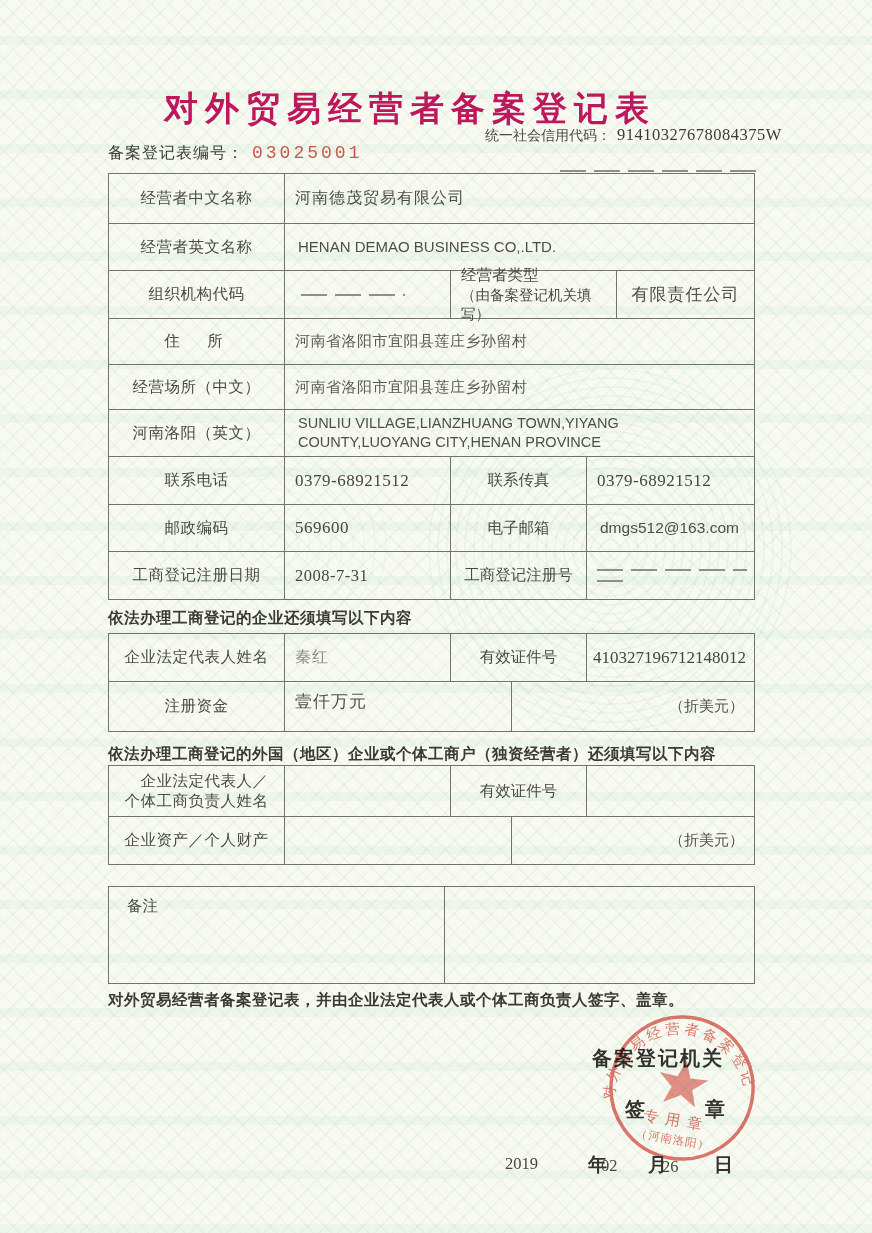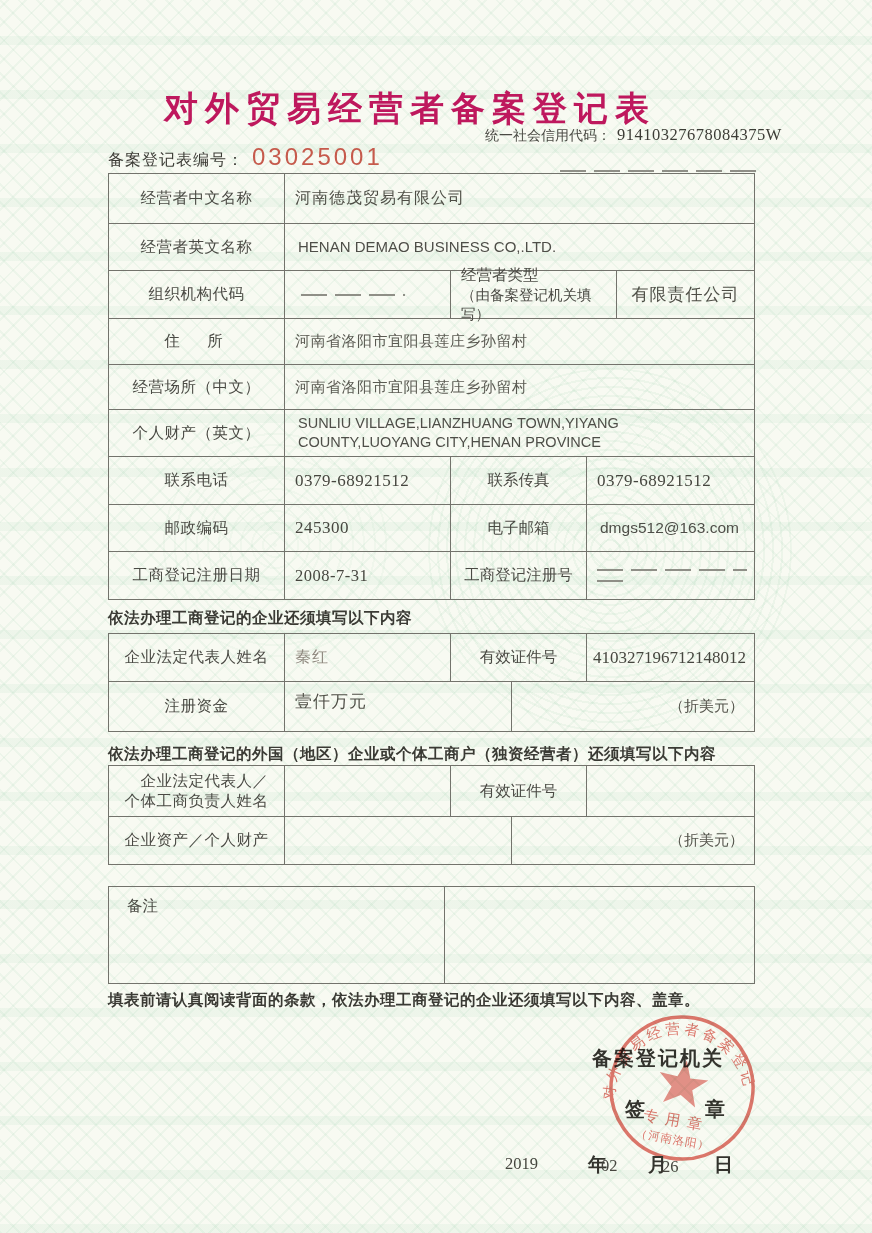--- a/index.html
+++ b/index.html
@@ -24,21 +24,21 @@
     background:repeating-radial-gradient(circle at 50% 50%, rgba(118,190,142,.12) 0 2px, transparent 2px 11px);
     opacity:.5;pointer-events:none;
   }
   .title{
     position:absolute;left:80px;top:86px;width:660px;margin:0;text-align:center;
     font-size:34px;font-weight:bold;letter-spacing:7px;color:#be185d;
     font-family:"Liberation Sans","DejaVu Sans",sans-serif;
   }
   .regno{position:absolute;left:108px;top:143px;font-size:16px;letter-spacing:1px;color:#3c3c36;
     font-family:"Liberation Sans","DejaVu Sans",sans-serif;}
-  .regno .num{font-family:Liberation Sans, sans-serif;font-size:24px;letter-spacing:3px;margin-left:8px;}
+  .regno .num{font-family:Liberation Mono, monospace;font-size:18px;letter-spacing:3px;margin-left:8px;}
   .codes{position:absolute;left:485px;top:126px;width:330px;line-height:1.15;
     font-family:"Liberation Sans","DejaVu Sans",sans-serif;}
   .codes .l1{font-size:14px;color:#4a4a44;}
   .codes .l1 .v{font-family:"Liberation Serif","DejaVu Serif",serif;font-size:16.5px;color:#3c3c36;letter-spacing:.5px;margin-left:6px;}
   .codes .l2{font-size:16px;color:#3c3c36;margin-top:-2px;}
   .dashline{height:2px;background:repeating-linear-gradient(90deg,#8f8f87 0 26px,transparent 26px 34px);}
   .iecode-dash{position:absolute;left:560px;top:170px;width:196px;}
 
   .tbl{position:absolute;left:108px;width:647px;border:1px solid #73736c;box-sizing:border-box;}
   .row{display:flex;border-top:1px solid #73736c;box-sizing:border-box;}
@@ -130,34 +130,34 @@
       <div class="cell lab" style="letter-spacing:6px">住　所</div>
       <div class="cell wide v-cn-sm">河南省洛阳市宜阳县莲庄乡孙留村</div>
     </div>
 
     <div class="row" style="height:45px">
       <div class="cell lab">经营场所（中文）</div>
       <div class="cell wide v-cn-sm">河南省洛阳市宜阳县莲庄乡孙留村</div>
     </div>
 
     <div class="row" style="height:47px">
-      <div class="cell lab">个人财产（英文）</div>
+      <div class="cell lab">河南洛阳（英文）</div>
       <div class="cell wide v-en">SUNLIU VILLAGE,LIANZHUANG TOWN,YIYANG COUNTY,LUOYANG CITY,HENAN PROVINCE</div>
     </div>
 
     <div class="row" style="height:48px">
       <div class="cell lab">联系电话</div>
       <div class="cell c2 v-num">0379-68921512</div>
       <div class="cell c3 lab2">联系传真</div>
       <div class="cell c4 v-num">0379-68921512</div>
     </div>
 
     <div class="row" style="height:47px">
       <div class="cell lab">邮政编码</div>
-      <div class="cell c2 v-num">245300</div>
+      <div class="cell c2 v-num">569600</div>
       <div class="cell c3 lab2">电子邮箱</div>
       <div class="cell c4 v-en" style="font-size:15.5px">dmgs512@163.com</div>
     </div>
 
     <div class="row" style="height:48px">
       <div class="cell lab">工商登记注册日期</div>
       <div class="cell c2 v-num" style="font-size:16.5px">2008-7-31</div>
       <div class="cell c3 lab2">工商登记注册号</div>
       <div class="cell c4">
         <div>
@@ -203,21 +203,21 @@
       <div class="cell" style="width:227px"></div>
       <div class="cell c4 note-usd">（折美元）</div>
     </div>
   </div>
 
   <div class="remark-box">
     <div class="vline"></div>
     <div class="lab-remark">备注</div>
   </div>
 
-  <div class="notice">填表前请认真阅读背面的条款，依法办理工商登记的企业还须填写以下内容、盖章。</div>
+  <div class="notice">对外贸易经营者备案登记表，并由企业法定代表人或个体工商负责人签字、盖章。</div>
 
   <div class="authority">备案登记机关</div>
   <div class="signword">签　章</div>
 
   <svg class="stamp" viewBox="0 0 172 172">
     <defs>
       <path id="arcpath" d="M 22,114 A 66,66 0 1 1 150,114" fill="none"></path>
     </defs>
     <circle cx="86" cy="86" r="71" fill="none" stroke="#dc5a50" stroke-width="3.5"></circle>
     <text font-size="14.5" fill="#dc5a50" letter-spacing="3.5" font-family="Liberation Sans, DejaVu Sans, sans-serif">

